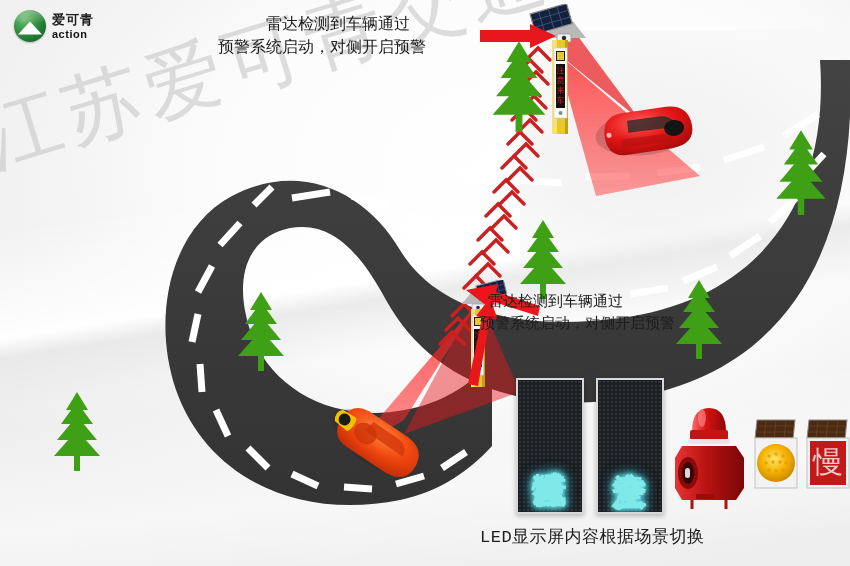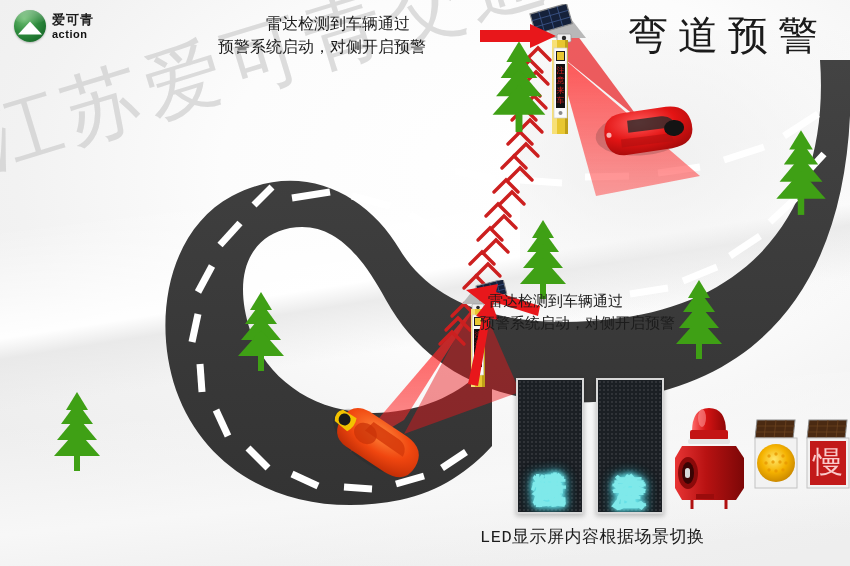--- a/index.html
+++ b/index.html
@@ -380,21 +380,20 @@
   </svg>
 
   <div id="logo">
     <div class="mark"></div>
     <div class="words">
       <span class="cn">爱可青</span>
       <span class="en">action</span>
     </div>
   </div>
 
-  <div id="main-title">弯道预警</div>
 
   <div class="callout" id="callout-top">
     <span class="l1">雷达检测到车辆通过</span>
     <span class="l2">预警系统启动，对侧开启预警</span>
   </div>
   <div class="callout" id="callout-bottom">
     <span class="l1">雷达检测到车辆通过</span>
     <span class="l2">预警系统启动，对侧开启预警</span>
   </div>
 

